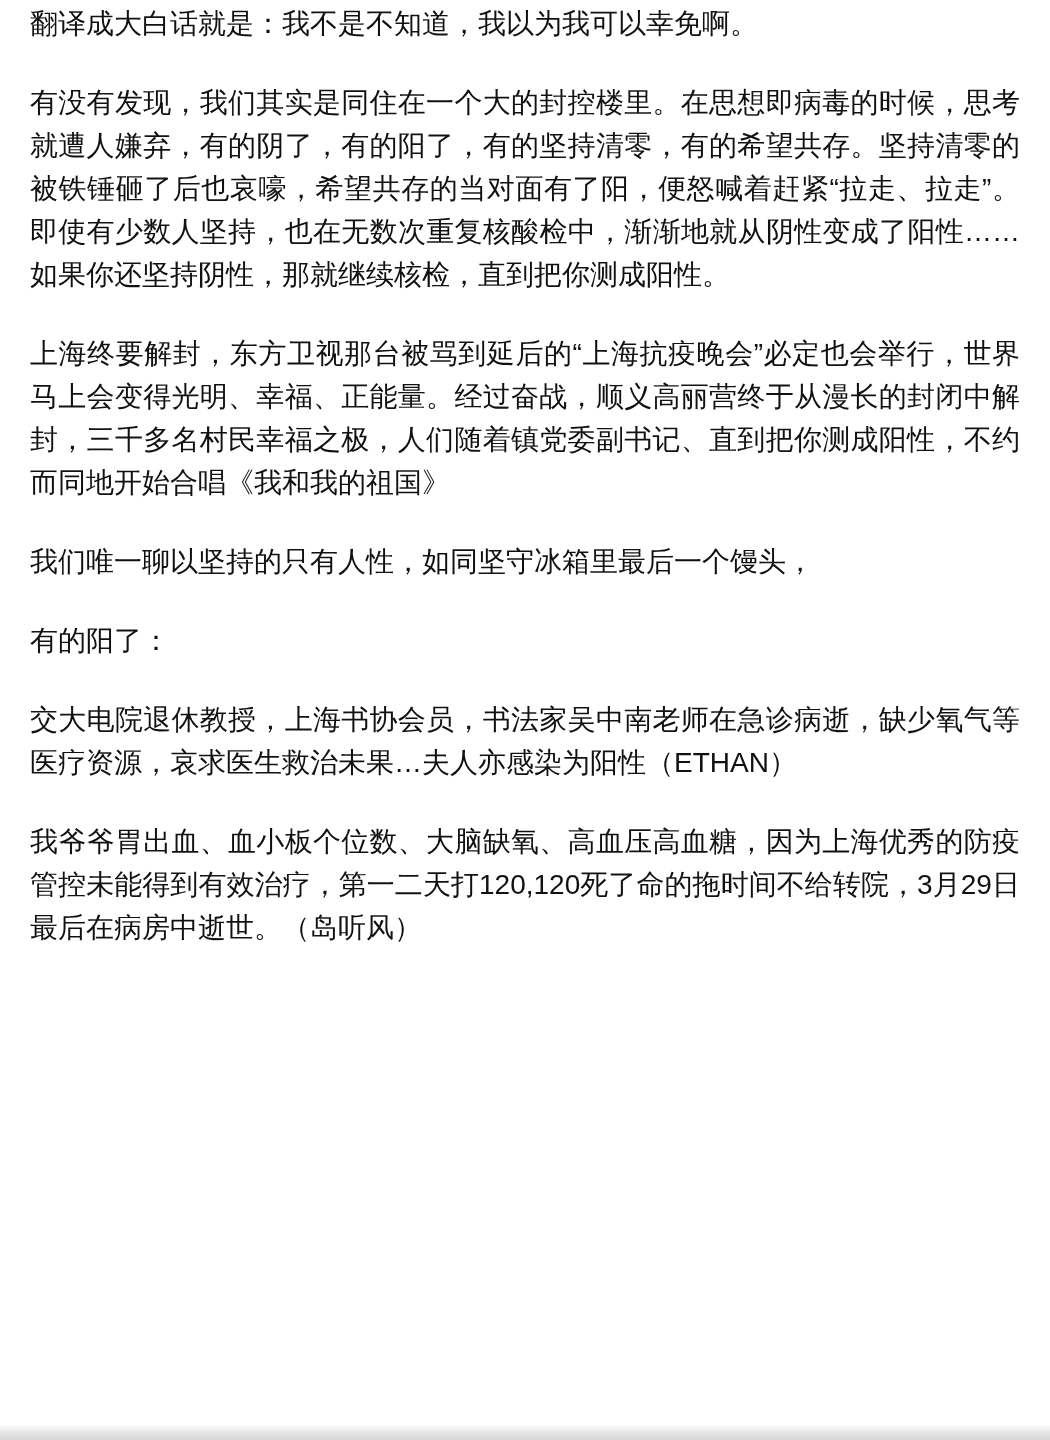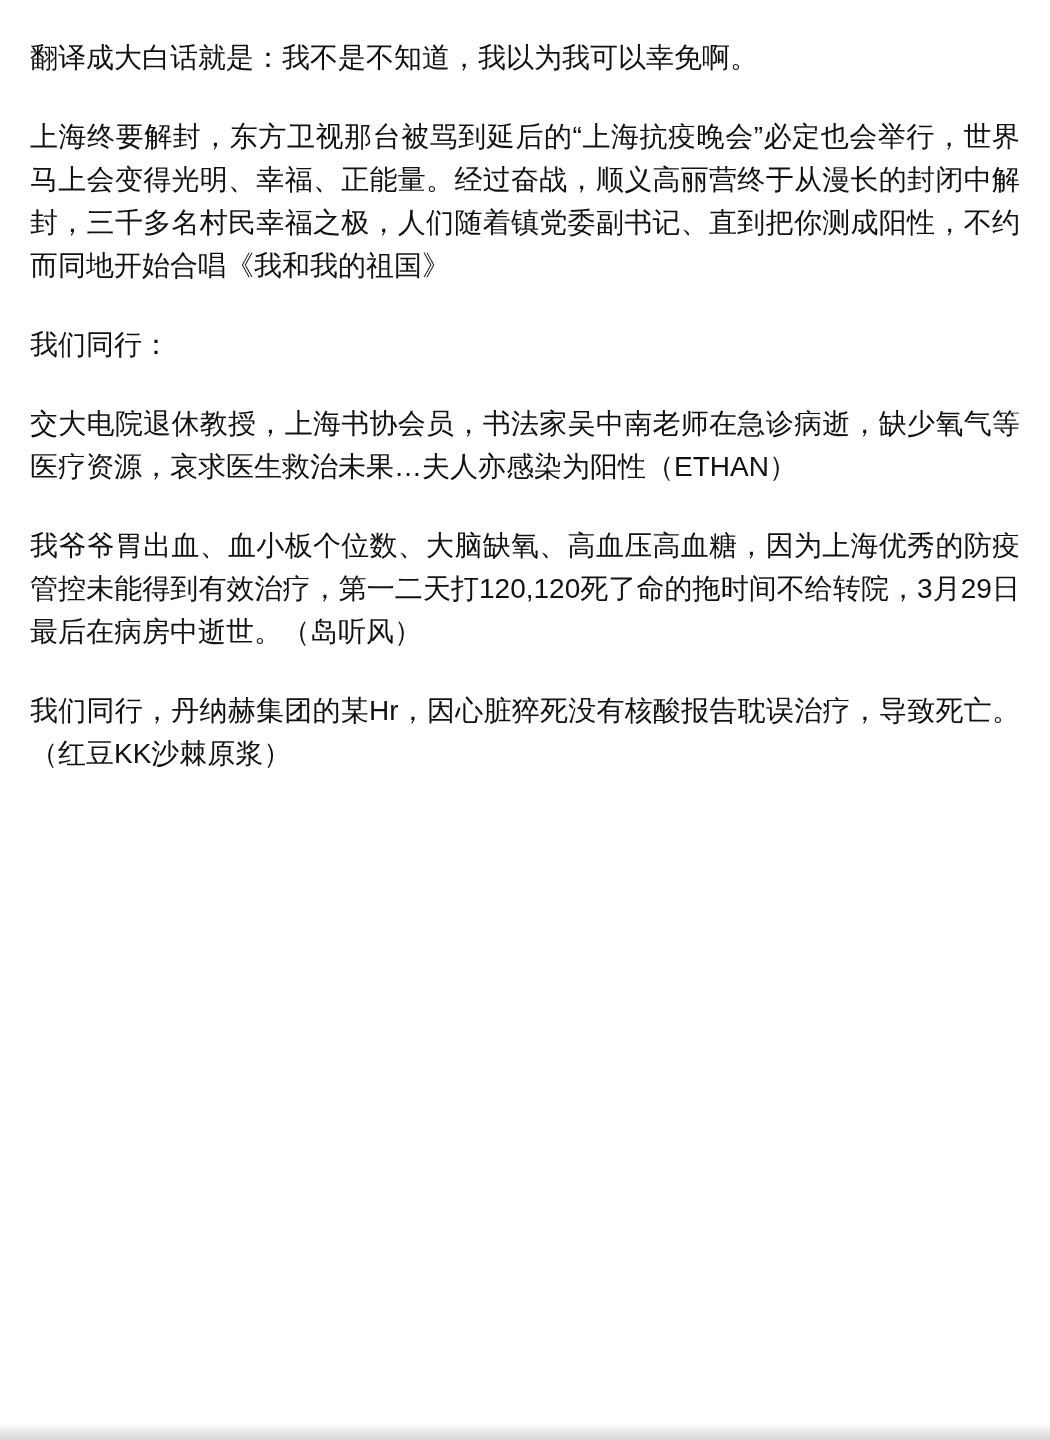--- a/index.html
+++ b/index.html
@@ -38,22 +38,23 @@
     background: linear-gradient(to bottom,
       rgba(229,229,229,0) 0%,
       rgba(225,225,225,0.85) 55%,
       #d7d7d7 100%);
     pointer-events: none;
   }
 </style>
 </head>
 <body style="background: rgb(255, 255, 255);">
 
-<div class="article" style="color: rgb(17, 17, 17); margin-top: 34px;">
+<div class="article" style="color: rgb(17, 17, 17);">
     <p class="para">翻译成大白话就是：我不是不知道，我以为我可以幸免啊。</p>
+    <p class="para">有没有发现，我们其实是同住在一个大的封控楼里。在思想即病毒的时候，思考就遭人嫌弃，有的阴了，有的阳了，有的坚持清零，有的希望共存。坚持清零的被铁锤砸了后也哀嚎，希望共存的当对面有了阳，便怒喊着赶紧“拉走、拉走”。即使有少数人坚持，也在无数次重复核酸检中，渐渐地就从阴性变成了阳性……如果你还坚持阴性，那就继续核检，直到把你测成阳性。</p>
     <p class="para">上海终要解封，东方卫视那台被骂到延后的“上海抗疫晚会”必定也会举行，世界马上会变得光明、幸福、正能量。经过奋战，顺义高丽营终于从漫长的封闭中解封，三千多名村民幸福之极，人们随着镇党委副书记、直到把你测成阳性，不约而同地开始合唱《我和我的祖国》</p>
-    <p class="para">我们同行：</p>
+    <p class="para">我们唯一聊以坚持的只有人性，如同坚守冰箱里最后一个馒头，</p>
+    <p class="para">有的阳了：</p>
     <p class="para">交大电院退休教授，上海书协会员，书法家吴中南老师在急诊病逝，缺少氧气等医疗资源，哀求医生救治未果…夫人亦感染为阳性（ETHAN）</p>
     <p class="para">我爷爷胃出血、血小板个位数、大脑缺氧、高血压高血糖，因为上海优秀的防疫管控未能得到有效治疗，第一二天打120,120死了命的拖时间不给转院，3月29日最后在病房中逝世。（岛听风）</p>
-    <p class="para">我们同行，丹纳赫集团的某Hr，因心脏猝死没有核酸报告耽误治疗，导致死亡。（红豆KK沙棘原浆）</p>
   </div>
 
 <div class="bottom-fade"></div>
 
 </body></html>

